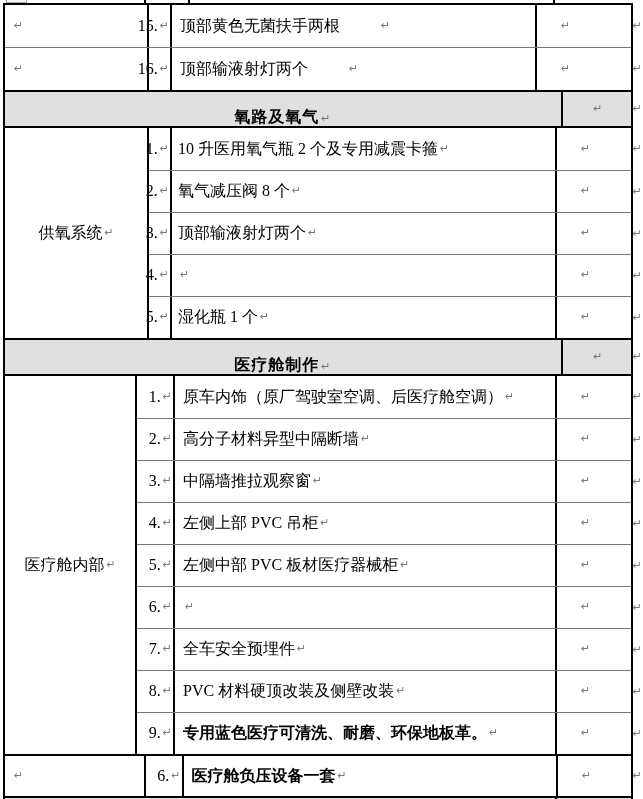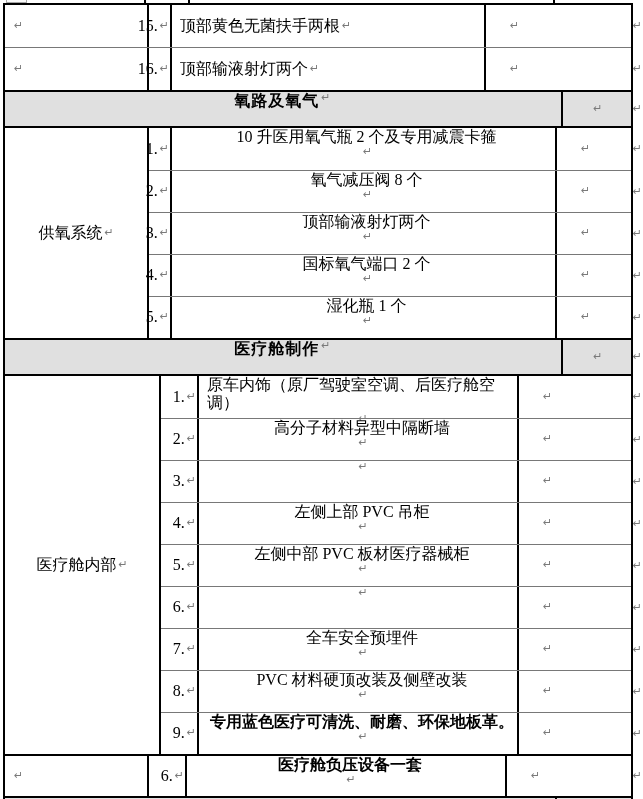--- a/index.html
+++ b/index.html
@@ -28,33 +28,33 @@
   .row.bt1 { border-top:1px solid #787878; }
   .row.bt2 { border-top:2px solid #000; }
 
   .cell { display:flex; align-items:center; border-right:2px solid #000; height:100%; }
   .c-cat  { width:144px; padding-left:7px; }
   .c-num  { justify-content:flex-end; padding-right:1px; }
   .c-numA { width:23px; }
   .c-numB { width:23px; }
   .c-numC { width:38px; }
   .c-desc { padding-left:8px; }
-  .c-descA { width:314px; }
-  .c-descB { width:385px; padding-left:6px;flex-direction:column; }
-  .c-descC { width:320px;flex-direction:column; }
+  .c-descA { width:365px;gap:39px; }
+  .c-descB { width:385px; padding-left:6px; }
+  .c-descC { width:382px; }
   .c-rem  { width:74px; border-right:none; padding-left:22px; }
 
   
   .hdr {
     display:flex; position:relative; height:38px;
     border-top:2px solid #000; border-bottom:2px solid #000;
     background:#e0e0e0;
   }
   .hdr .h-main {
-    width:604px; display:flex; align-items:flex-start; justify-content:center;
+    width:604px; display:flex; align-items:flex-end; justify-content:center;
     border-right:2px solid #000; font-weight:bold; letter-spacing:1px;
   }
   .hdr .h-rem { width:74px; display:flex; align-items:center; justify-content:center; }
 
   
   .grp { display:flex; position:relative; }
   .grp .g-cat {
     width:156px; border-right:2px solid #000;
     display:flex; align-items:center; justify-content:center;
   }
@@ -181,21 +181,20 @@
               <span class="pm">↵</span>
             </div>
           <span class="out">↵</span>
         </div>
         <div class="row bt1">
           <div class="cell c-num c-numB">
               <span>4.</span>
               <span class="pm">↵</span>
             </div>
           <div class="cell c-desc c-descB">
-              <span>国标氧气端口 2 个</span>
               <span class="pm">↵</span>
             </div>
           <div class="cell c-rem">
               <span class="pm">↵</span>
             </div>
           <span class="out">↵</span>
         </div>
         <div class="row bt1">
           <div class="cell c-num c-numB">
               <span>5.</span>
@@ -257,20 +256,21 @@
               <span class="pm">↵</span>
             </div>
           <span class="out">↵</span>
         </div>
         <div class="row bt1">
           <div class="cell c-num c-numC">
               <span>3.</span>
               <span class="pm">↵</span>
             </div>
           <div class="cell c-desc c-descC">
+              <span>中隔墙推拉观察窗</span>
               <span class="pm">↵</span>
             </div>
           <div class="cell c-rem">
               <span class="pm">↵</span>
             </div>
           <span class="out">↵</span>
         </div>
         <div class="row bt1">
           <div class="cell c-num c-numC">
               <span>4.</span>

